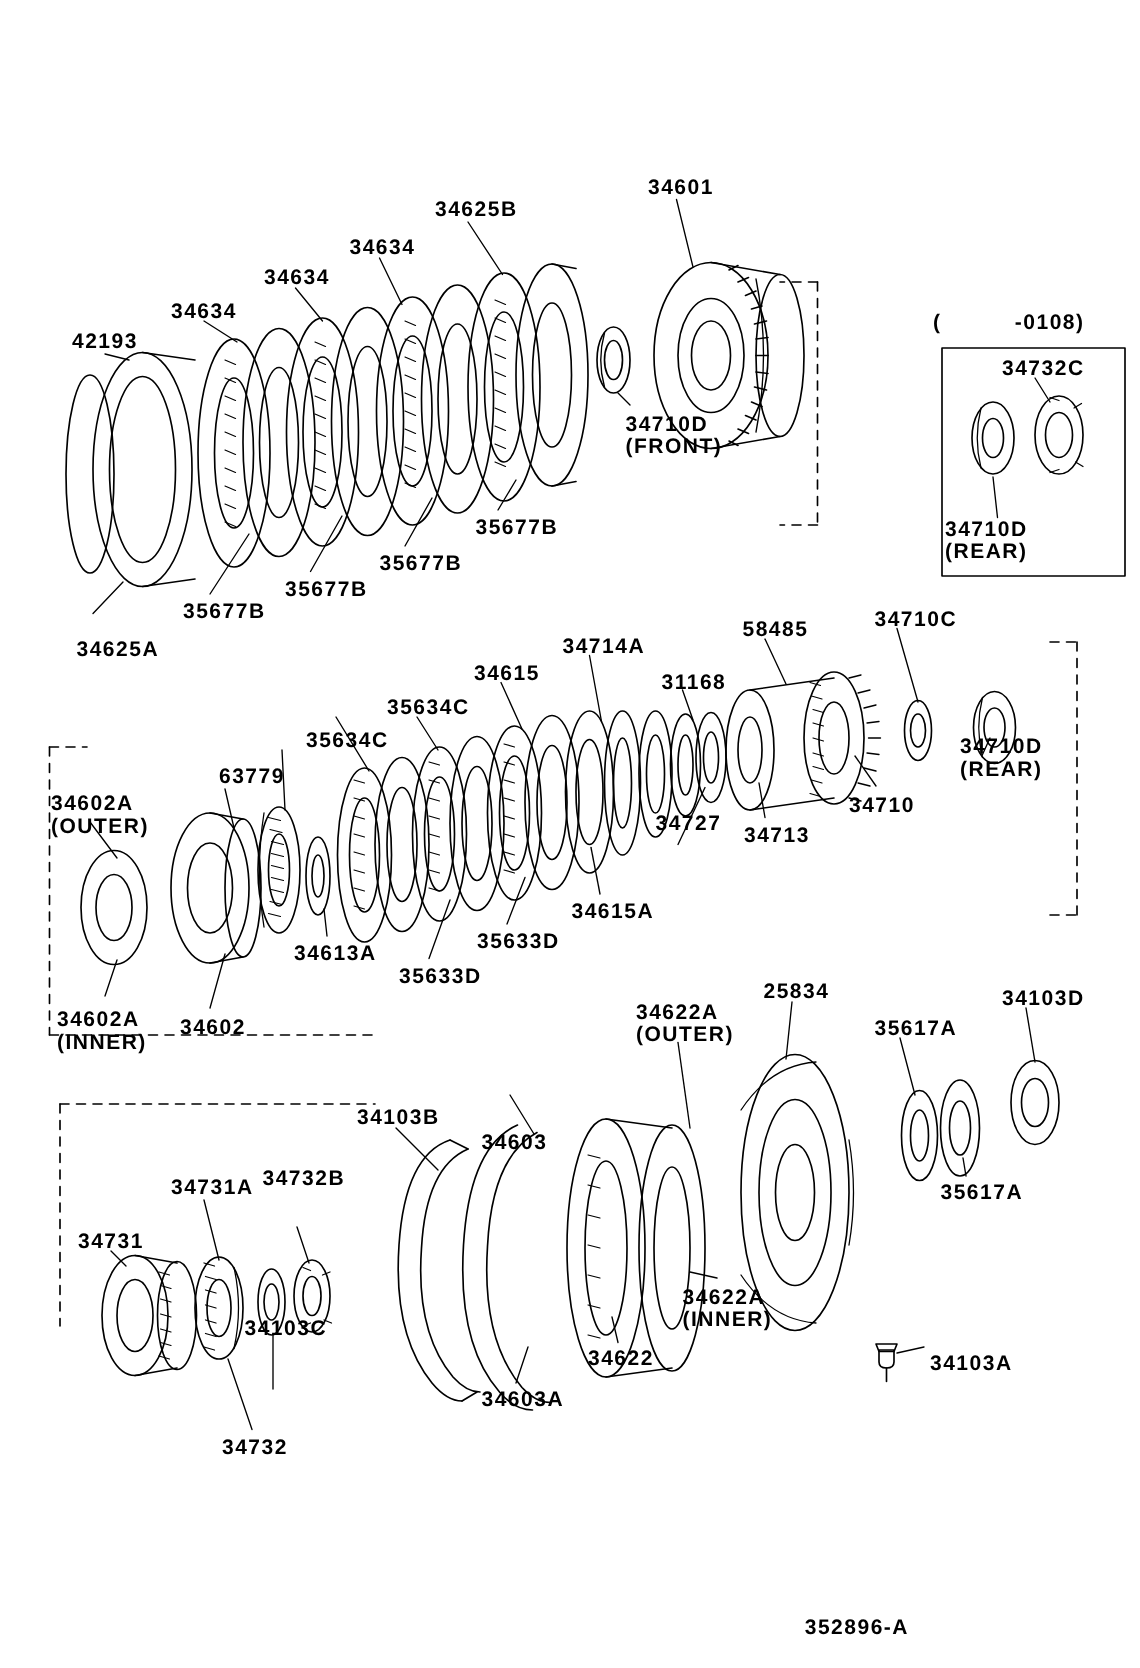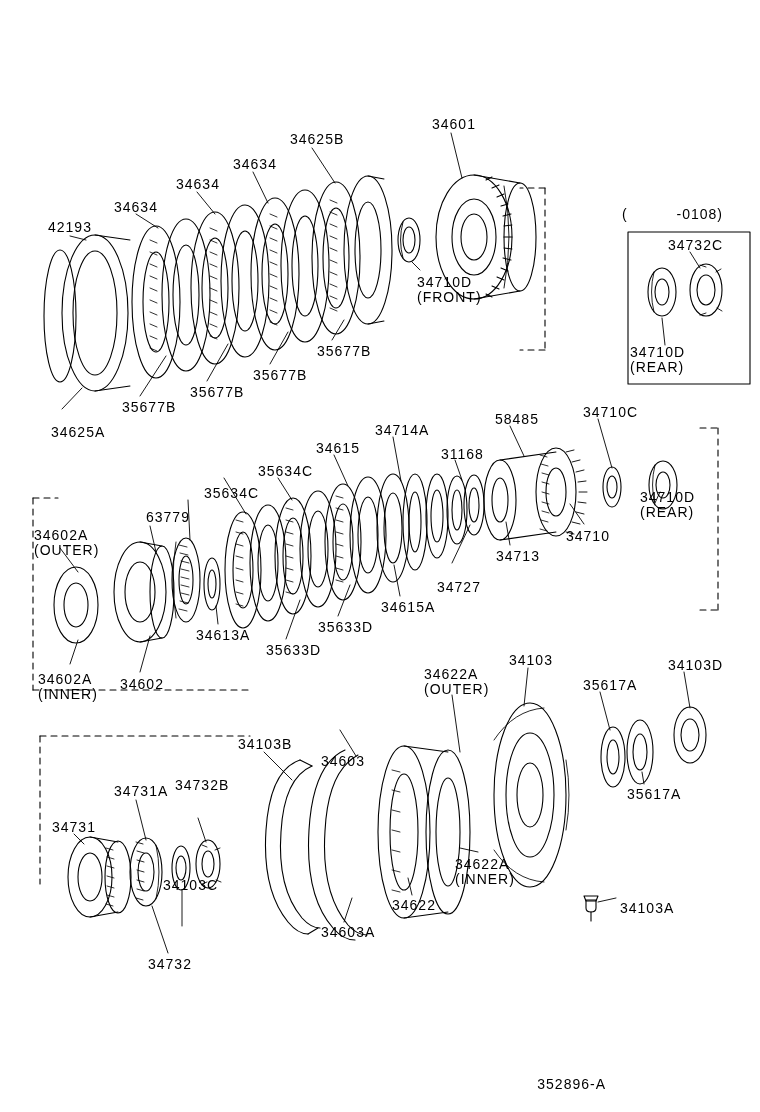--- a/index.html
+++ b/index.html
@@ -1,21 +1,21 @@
 <!DOCTYPE html>
 <html><head>
 <meta charset="utf-8">
 <style>
   html,body{margin:0;padding:0;background:#ffffff;}
   body{
     width:760px;height:1112px;position:relative;overflow:hidden;
     font-family:"Liberation Sans", sans-serif;
     color:#000000;
   }
-  #sheet{position:absolute;left:0;top:0;width:624px;height:1112px;}
+  #sheet{position:absolute;left:0;top:0;width:624px;height:1112px;font-weight:bold;}
   svg#art{position:absolute;left:0;top:0;width:760px;height:1112px;}
   .lbl{
     position:absolute;
     font-family:"Liberation Sans", sans-serif;
     font-size:14px;
     line-height:15px;
     letter-spacing:0.5px;
     color:#000;
     white-space:pre;
   }
@@ -377,30 +377,30 @@
 <div class="lbl code" style="left:441px;top:447px;">31168</div>
 <div class="lbl code" style="left:258px;top:464px;">35634C</div>
 <div class="lbl code" style="left:204px;top:486px;">35634C</div>
 <div class="lbl code" style="left:640px;top:490px;">34710D
 (REAR)</div>
 <div class="lbl code" style="left:146px;top:510px;">63779</div>
 <div class="lbl code" style="left:34px;top:528px;">34602A
 (OUTER)</div>
 <div class="lbl code" style="left:566px;top:529px;">34710</div>
 <div class="lbl code" style="left:496px;top:549px;">34713</div>
-<div class="lbl code" style="left:437px;top:580px;text-align:right;">34727</div>
+<div class="lbl code" style="left:437px;top:541px;text-align:right;">34727</div>
 <div class="lbl code" style="left:196px;top:628px;">34613A</div>
 <div class="lbl code" style="left:381px;top:600px;">34615A</div>
 <div class="lbl code" style="left:318px;top:620px;">35633D</div>
 <div class="lbl code" style="left:266px;top:643px;">35633D</div>
 <div class="lbl code" style="left:120px;top:677px;">34602</div>
 <div class="lbl code" style="left:38px;top:672px;">34602A
 (INNER)</div>
 
-<div class="lbl code" style="left:509px;top:653px;">34103</div>
+<div class="lbl code" style="left:509px;top:653px;">25834</div>
 <div class="lbl code" style="left:668px;top:658px;">34103D</div>
 <div class="lbl code" style="left:424px;top:667px;">34622A
 (OUTER)</div>
 <div class="lbl code" style="left:583px;top:678px;">35617A</div>
 <div class="lbl code" style="left:321px;top:754px;">34603</div>
 <div class="lbl code" style="left:238px;top:737px;">34103B</div>
 <div class="lbl code" style="left:627px;top:787px;">35617A</div>
 <div class="lbl code" style="left:114px;top:784px;">34731A</div>
 <div class="lbl code" style="left:175px;top:778px;">34732B</div>
 <div class="lbl code" style="left:52px;top:820px;">34731</div>

